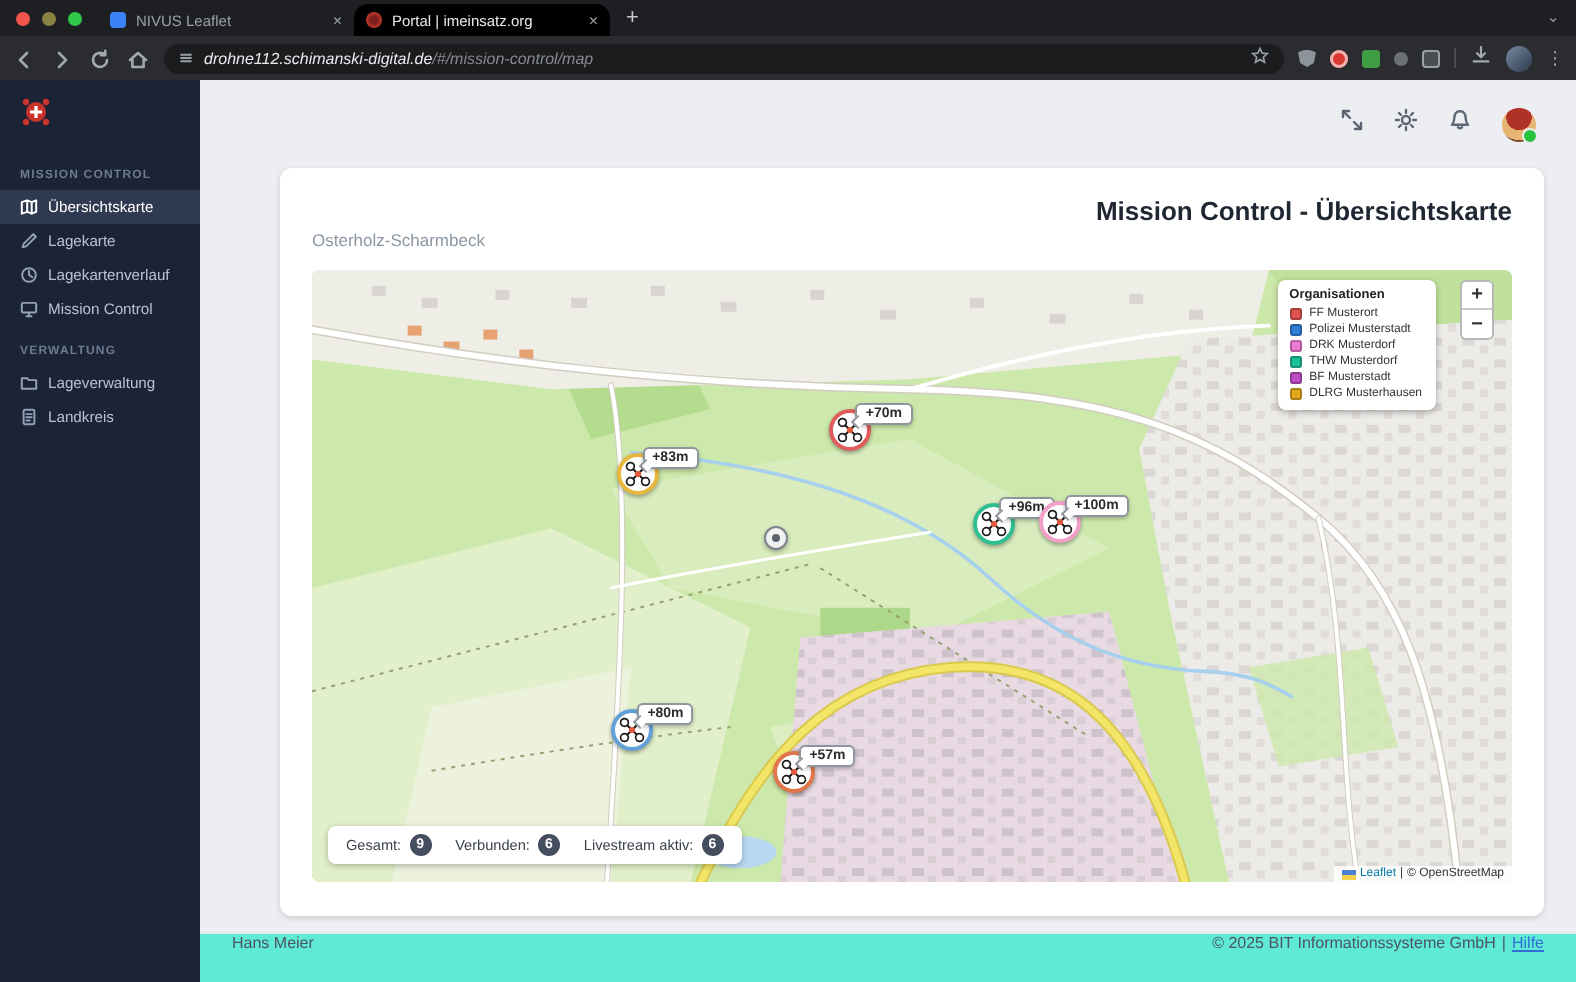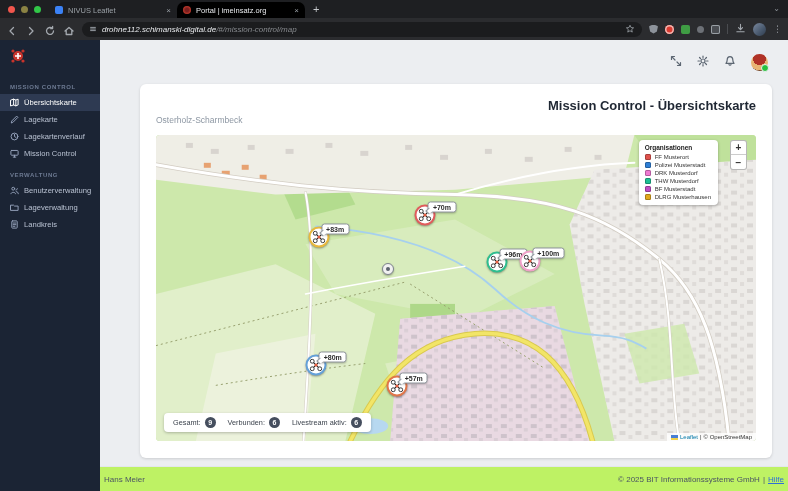--- a/index.html
+++ b/index.html
@@ -83,21 +83,21 @@
   .zoomctl div:first-child { border-bottom:1px solid #ccc; }
 
   .statusbar { position:absolute; left:8px; bottom:9px; background:#fff; border-radius:4px; box-shadow:0 1px 3px rgba(0,0,0,.25); padding:4px 9px; display:flex; align-items:center; gap:12px; z-index:5; }
   .status-item { display:flex; align-items:center; gap:4px; font-size:7.3px; color:#3c434d; }
   .status-badge { min-width:11px; height:11px; border-radius:6px; background:#454e5e; color:#fff; font-size:7px; font-weight:bold; display:flex; align-items:center; justify-content:center; padding:0 2px; }
 
   .attribution { position:absolute; right:0; bottom:0; background:rgba(255,255,255,.82); font-size:6px; color:#333; padding:1px 4px; z-index:5; display:flex; align-items:center; gap:2px; }
   .attr-flag { width:7px; height:5px; background:linear-gradient(#4a7fd4 50%, #f2d24b 50%); display:inline-block; }
   .attr-leaflet { color:#0078a8; }
 
-  .footer { height:25px; background:#bef264; border-top:1px solid #e4e7eb; display:flex; align-items:center; justify-content:space-between; padding:0 4px; font-size:8px; color:#4b5563; flex:none; }
+  .footer { height:25px; background:#5eead4; border-top:1px solid #e4e7eb; display:flex; align-items:flex-start; justify-content:space-between; padding:0 16px; font-size:8px; color:#4b5563; flex:none; }
   .footer .right { display:flex; gap:3px; align-items:center; }
   .help { color:#2f6fd6; text-decoration:underline; cursor:pointer; }
 </style>
 </head>
 <body>
 
 <div class="screen">
 
   <div class="tabstrip">
     <div class="traffic">
@@ -194,27 +194,20 @@
         <svg viewBox="0 0 10 10">
             <rect x="1" y="1.6" width="8" height="5.3" rx="0.8"></rect>
             <path d="M3.6,9 H6.4 M5,6.9 V9"></path>
           </svg>
         <span>Mission Control</span>
       </div>
 
       <div class="side-section">VERWALTUNG</div>
       <div class="side-item">
         <svg viewBox="0 0 10 10">
-            <circle cx="3.6" cy="3" r="1.6"></circle>
-            <path d="M1,8.6 C1,6.4 6.2,6.4 6.2,8.6 M6.6,4.5 C7.4,4.3 8.2,3.9 8.2,3 M6.9,6.3 C8.4,6.4 9.2,7.2 9.2,8.6"></path>
-          </svg>
-        <span>Benutzerverwaltung</span>
-      </div>
-      <div class="side-item">
-        <svg viewBox="0 0 10 10">
             <path d="M1,2.4 H4 L5,3.4 H9 V8.2 H1 Z"></path>
           </svg>
         <span>Lageverwaltung</span>
       </div>
       <div class="side-item">
         <svg viewBox="0 0 10 10">
             <rect x="2" y="1" width="6" height="8" rx="0.8"></rect>
             <path d="M3.5,3.4 H6.5 M3.5,5.2 H6.5 M3.5,7 H5.5"></path>
           </svg>
         <span>Landkreis</span>

